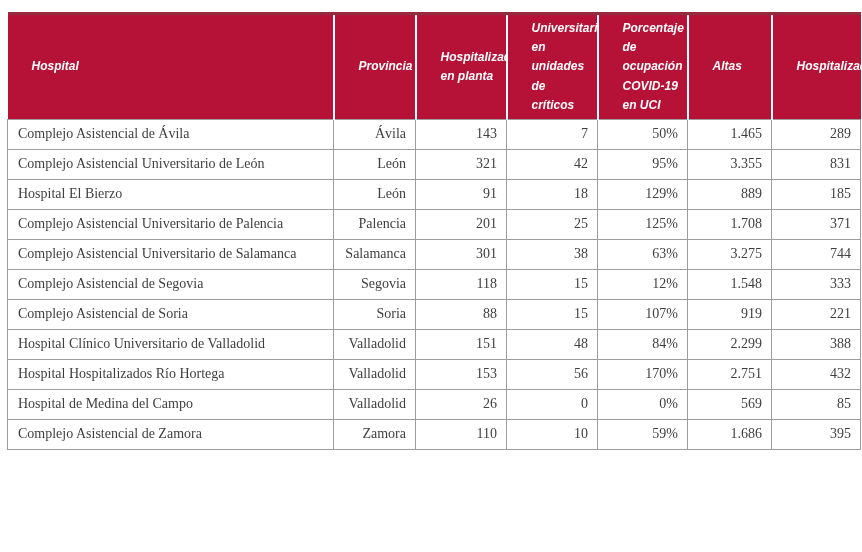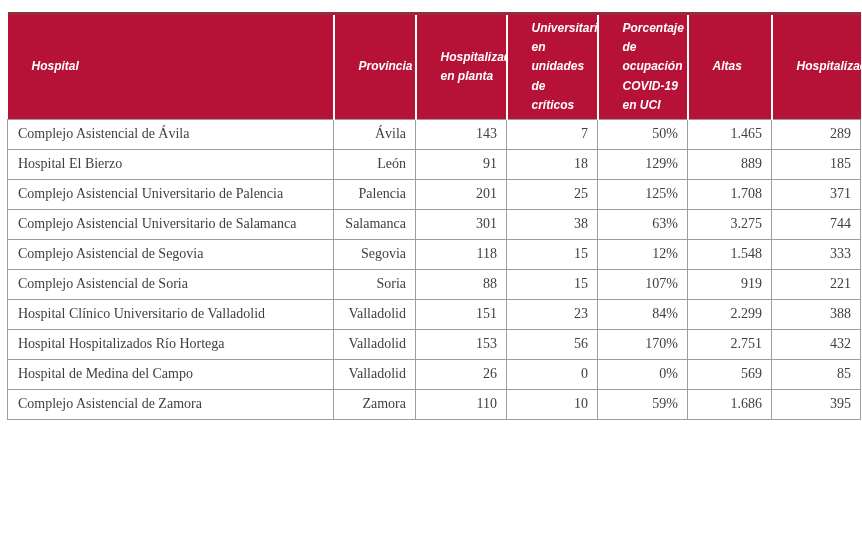--- a/index.html
+++ b/index.html
@@ -80,20 +80,29 @@
         <tr>
           <td>Complejo Asistencial de Ávila</td>
           <td class="right">Ávila</td>
           <td class="right">143</td>
           <td class="right">7</td>
           <td class="right">50%</td>
           <td class="right">1.465</td>
           <td class="right">289</td>
         </tr>
         <tr>
+          <td>Complejo Asistencial Universitario de León</td>
+          <td class="right">León</td>
+          <td class="right">321</td>
+          <td class="right">42</td>
+          <td class="right">95%</td>
+          <td class="right">3.355</td>
+          <td class="right">831</td>
+        </tr>
+        <tr>
           <td>Hospital El Bierzo</td>
           <td class="right">León</td>
           <td class="right">91</td>
           <td class="right">18</td>
           <td class="right">129%</td>
           <td class="right">889</td>
           <td class="right">185</td>
         </tr>
         <tr>
           <td>Complejo Asistencial Universitario de Palencia</td>
@@ -128,21 +137,21 @@
           <td class="right">88</td>
           <td class="right">15</td>
           <td class="right">107%</td>
           <td class="right">919</td>
           <td class="right">221</td>
         </tr>
         <tr>
           <td>Hospital Clínico Universitario de Valladolid</td>
           <td class="right">Valladolid</td>
           <td class="right">151</td>
-          <td class="right">23</td>
+          <td class="right">48</td>
           <td class="right">84%</td>
           <td class="right">2.299</td>
           <td class="right">388</td>
         </tr>
         <tr>
           <td>Hospital Hospitalizados Río Hortega</td>
           <td class="right">Valladolid</td>
           <td class="right">153</td>
           <td class="right">56</td>
           <td class="right">170%</td>

